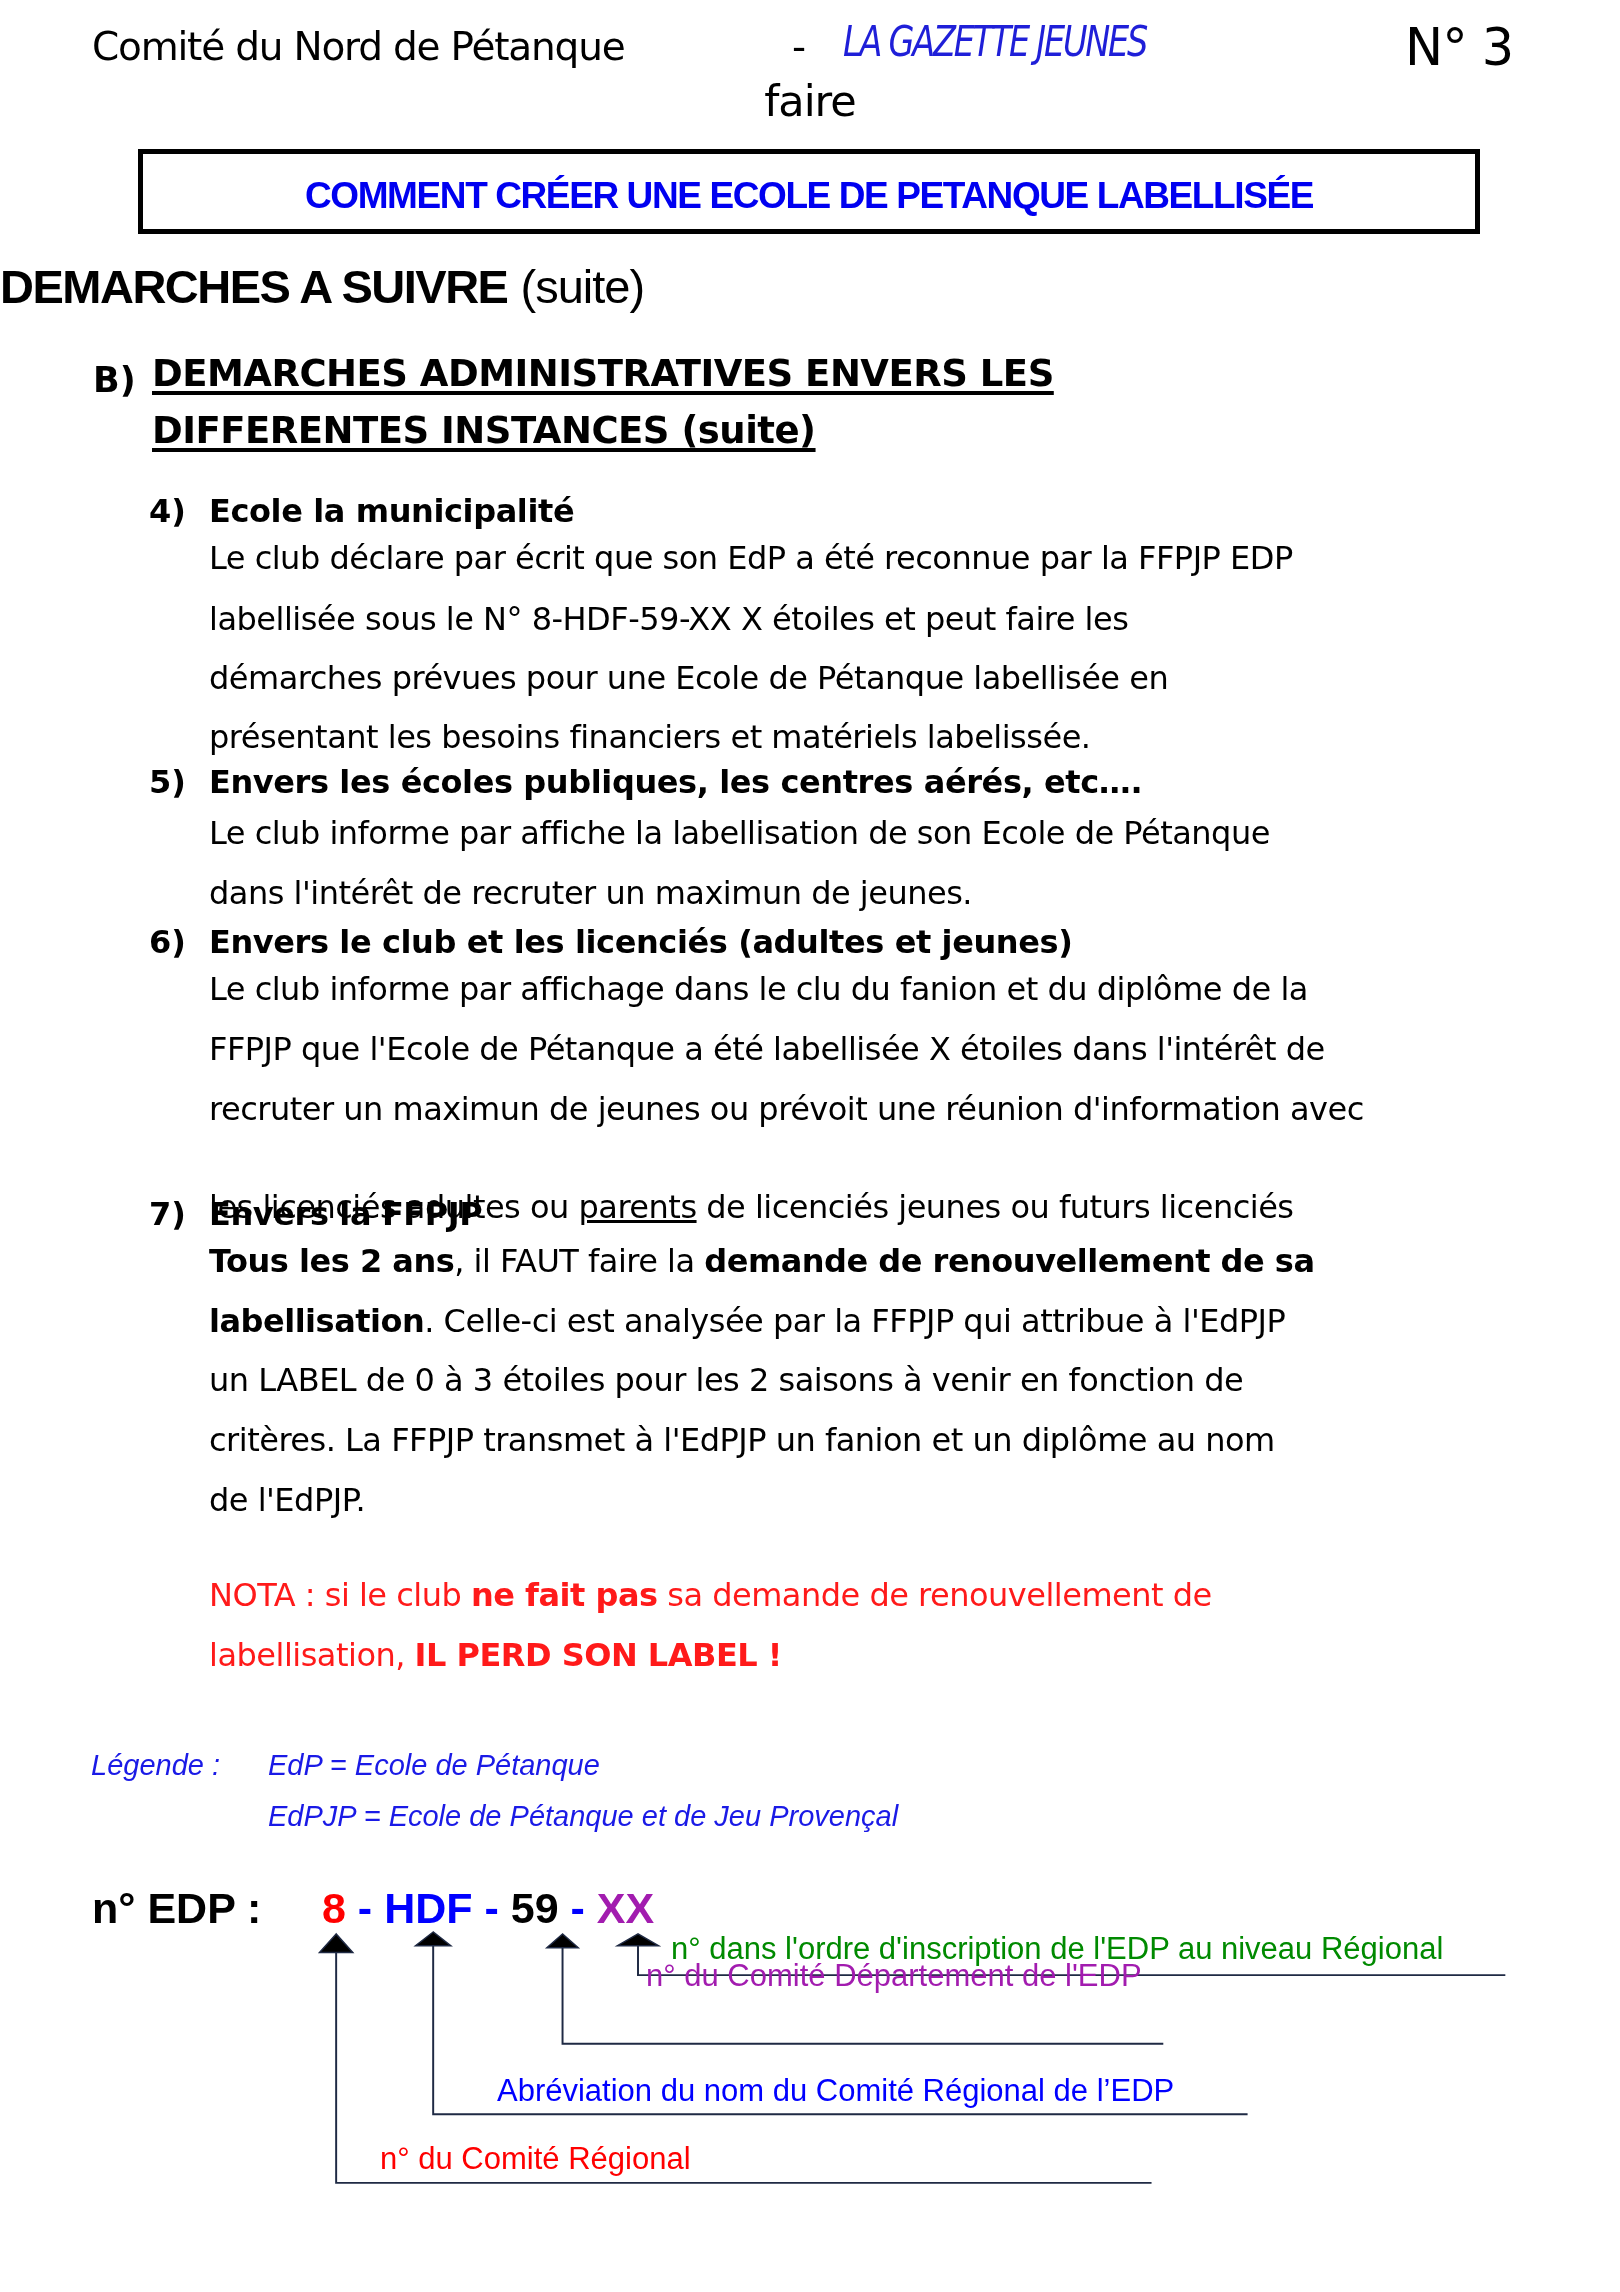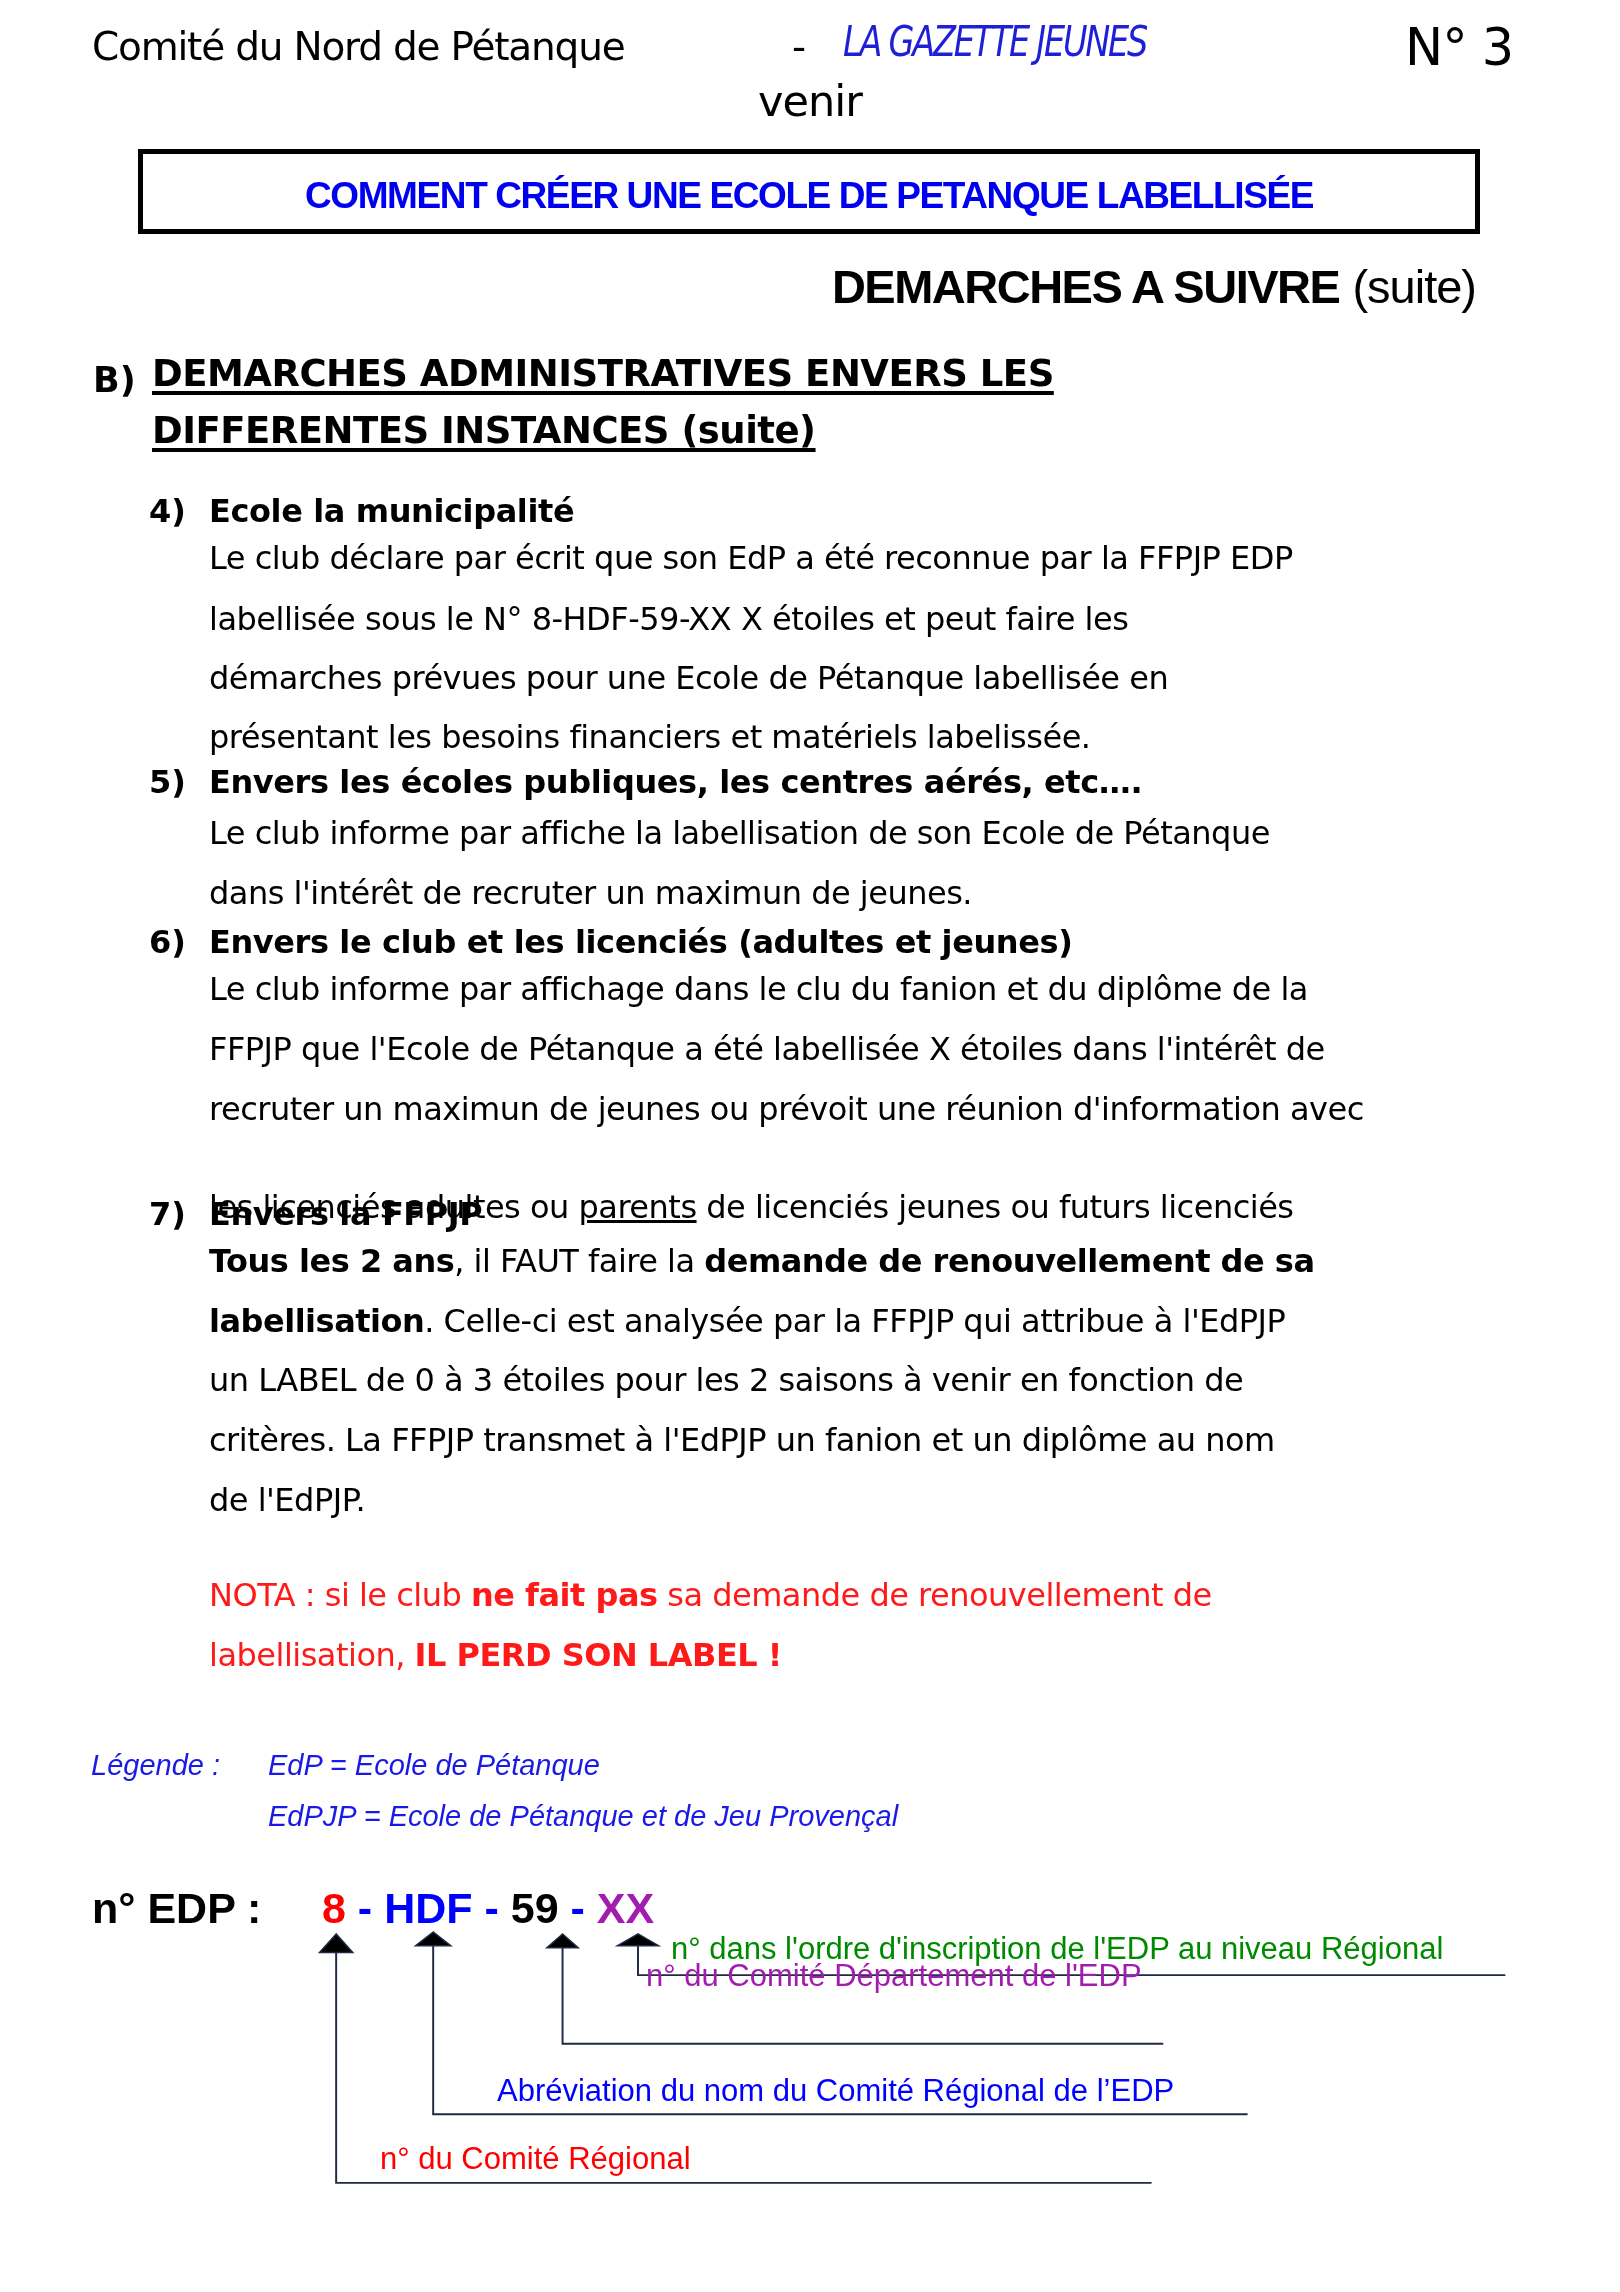--- a/index.html
+++ b/index.html
@@ -7,21 +7,21 @@
   .abs { position:absolute; white-space:nowrap; line-height:1; }
   .comic { font-family: "DejaVu Sans", sans-serif; }
   .arial { font-family: "Liberation Sans", sans-serif; }
   .hdr-left { left:92px; top:27.4px; font-size:39px; letter-spacing:-1.2px; }
   .hdr-dash { left:792px; top:27.4px; font-size:39px; }
   .hdr-gazette { left:843px; top:19.6px; font-size:43px; font-style:italic; color:#1f1fd8; font-family:"DejaVu Sans", sans-serif; letter-spacing:-2.9px; transform:scaleX(0.78); transform-origin:left top; }
   .hdr-num { left:1405px; top:21.6px; font-size:51px; letter-spacing:-1px; }
   .sep { left:0; width:1620px; top:80px; text-align:center; font-size:43px; letter-spacing:-1px; }
   .title-box { position:absolute; left:138px; top:149px; width:1332px; height:75px; border:5.9px solid #000; }
   .title-box span { position:absolute; left:0; right:0; top:20.6px; text-align:center; color:#0000f0; font-weight:bold; font-size:37px; letter-spacing:-1.4px; }
-  .subtitle { left:0; width:1476px; text-align:right; top:263px; font-size:47px; }
+  .subtitle { left:0; width:1476px; text-align:left; top:263px; font-size:47px; }
   .subtitle b { font-weight:bold; letter-spacing:-1.5px; }
   .subtitle span.light { font-weight:normal; letter-spacing:-1px; }
   .b-label { left:93px; top:363px; font-size:35px; font-weight:bold; }
   .b-head { left:152px; font-size:37px; font-weight:bold; text-decoration:underline; text-decoration-thickness:3.9px; text-underline-offset:4.9px; letter-spacing:-0.5px; }
   .num { left:149px; font-size:32px; font-weight:bold; }
   .ihead { left:209px; font-size:32px; font-weight:bold; letter-spacing:-0.4px; }
   .body { left:209px; font-size:32px; letter-spacing:-0.5px; }
   .nota { left:209px; font-size:32px; color:#ff1a1a; letter-spacing:-0.5px; }
   .legend { font-family:"Liberation Sans", sans-serif; font-style:italic; color:#1a1ae6; font-size:29px; }
   .edp-label { left:92px; top:1887px; font-size:43px; font-weight:bold; }
@@ -30,21 +30,21 @@
   .u { text-decoration:underline; }
   svg.diag { position:absolute; left:0; top:0; }
 </style>
 </head>
 <body>
 
 <div class="abs comic hdr-left">Comité du Nord de Pétanque</div>
 <div class="abs comic hdr-dash">-</div>
 <div class="abs hdr-gazette">LA GAZETTE JEUNES</div>
 <div class="abs comic hdr-num">N° 3</div>
-<div class="abs comic sep">venir</div>
+<div class="abs comic sep">faire</div>
 
 <div class="title-box arial">
   <span>COMMENT CRÉER UNE ECOLE DE PETANQUE LABELLISÉE</span>
 </div>
 
 <div class="abs arial subtitle">
   <b>DEMARCHES A SUIVRE</b>
   <span class="light">(suite)</span>
 </div>
 

